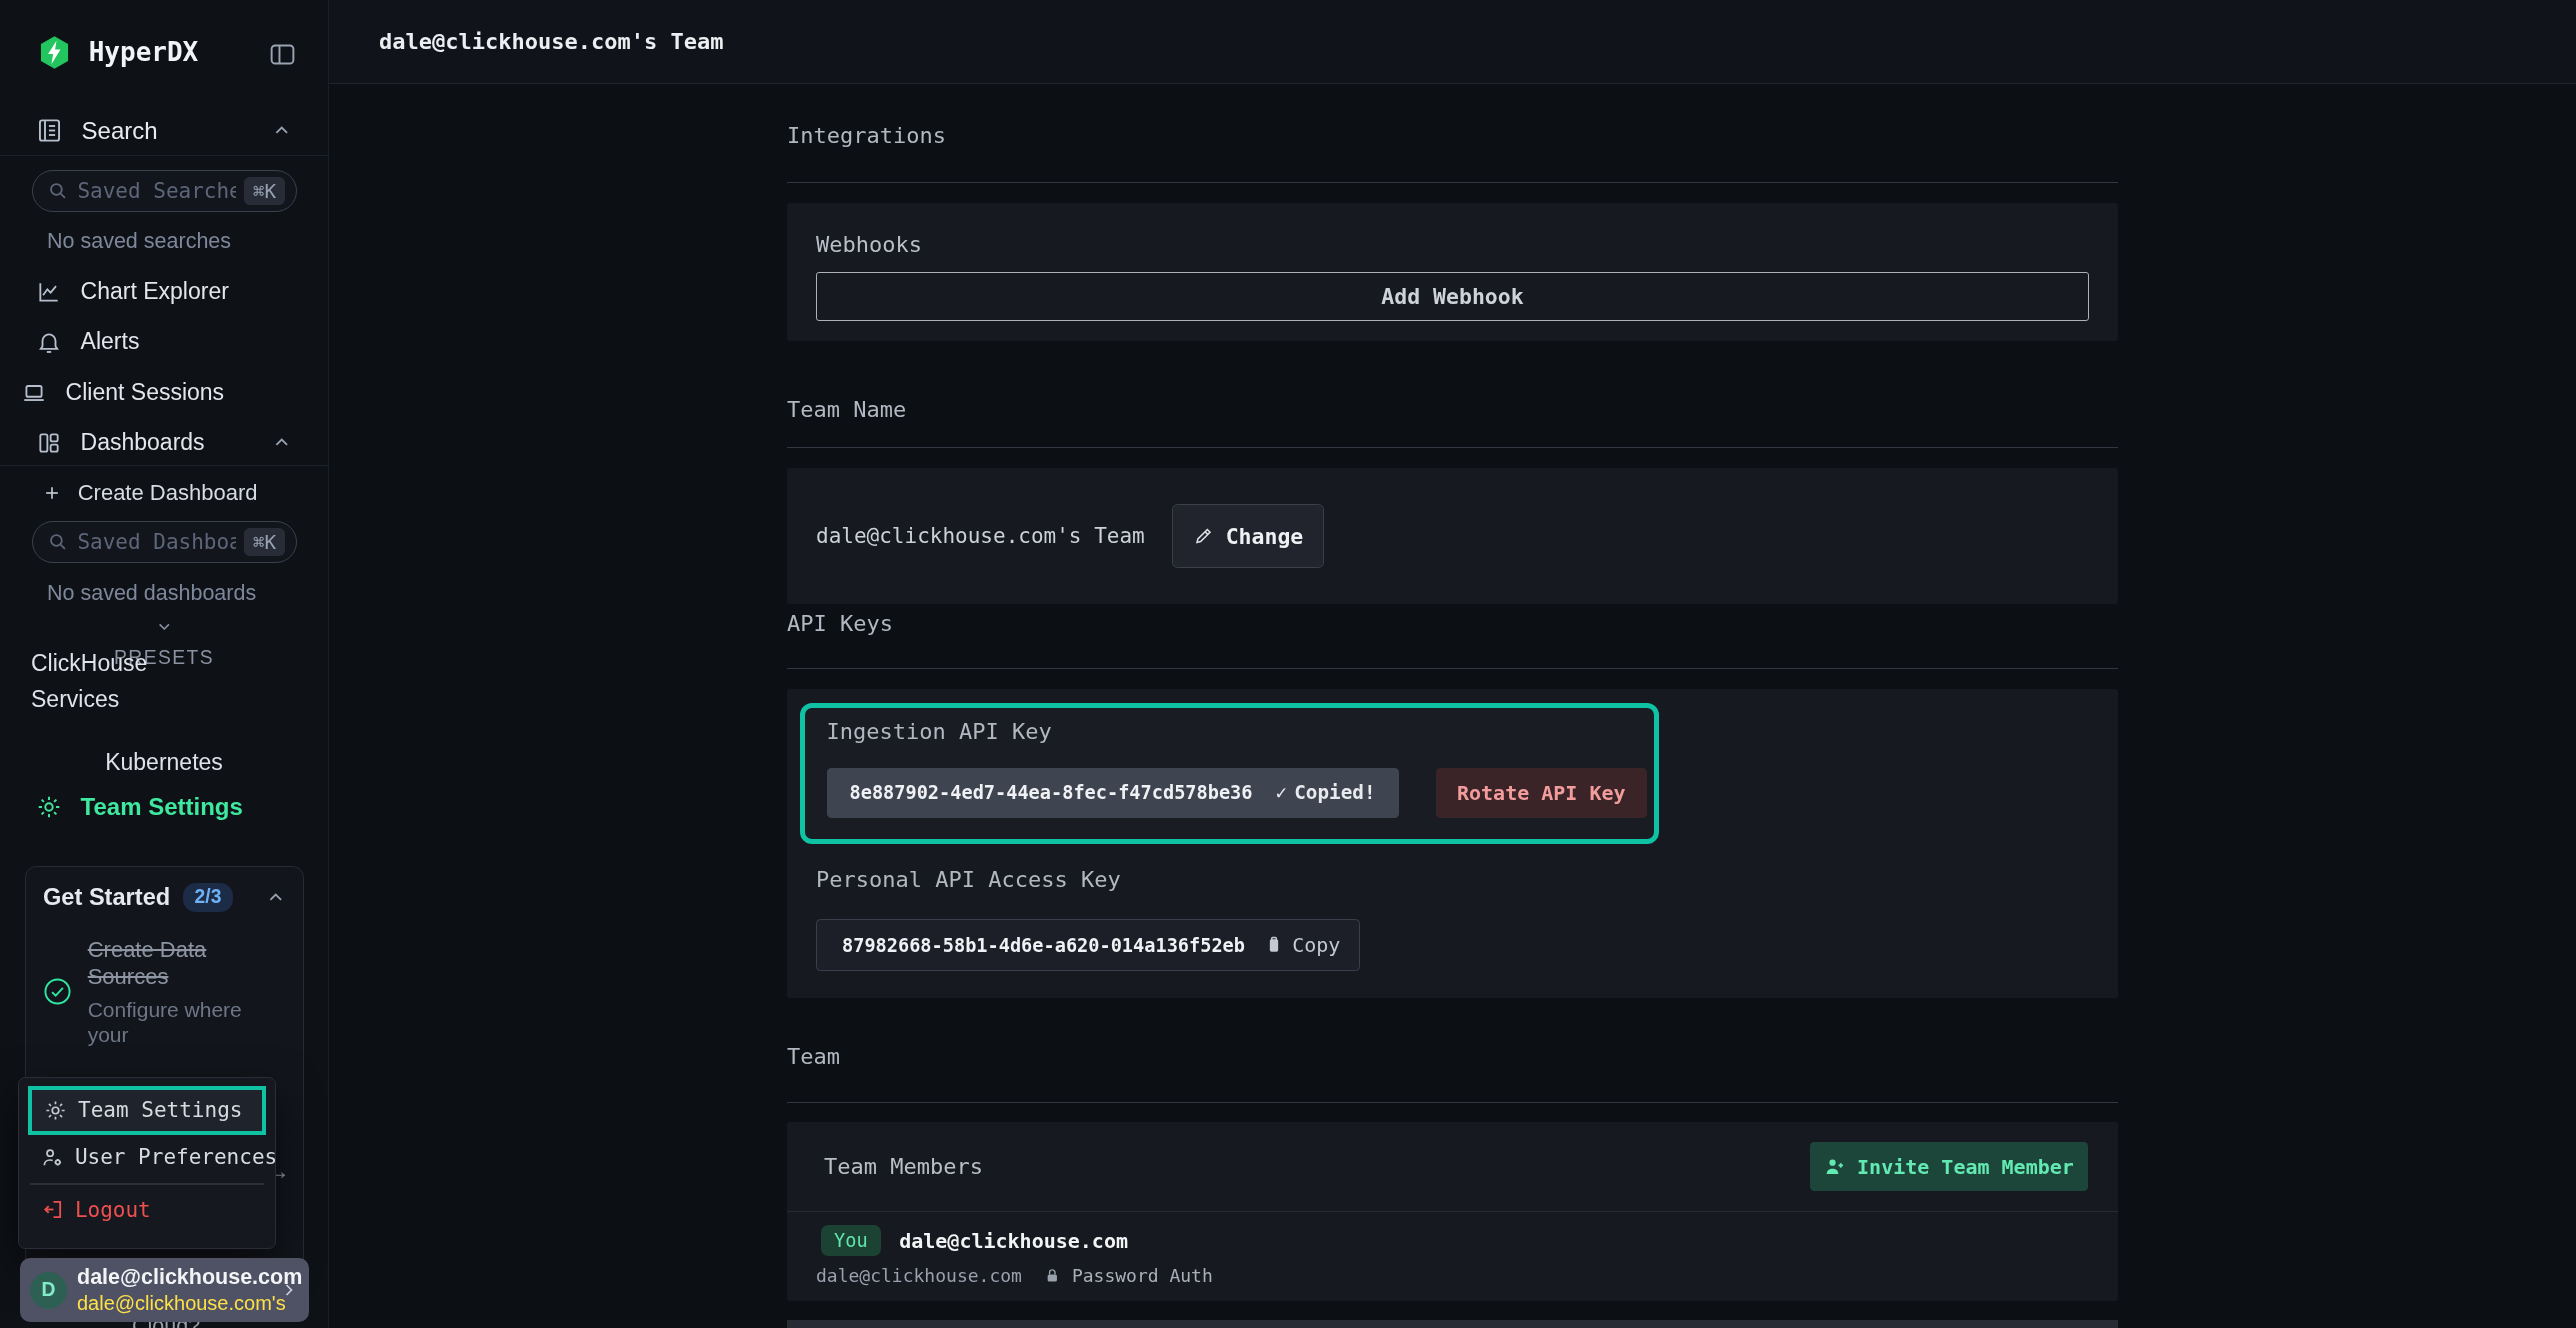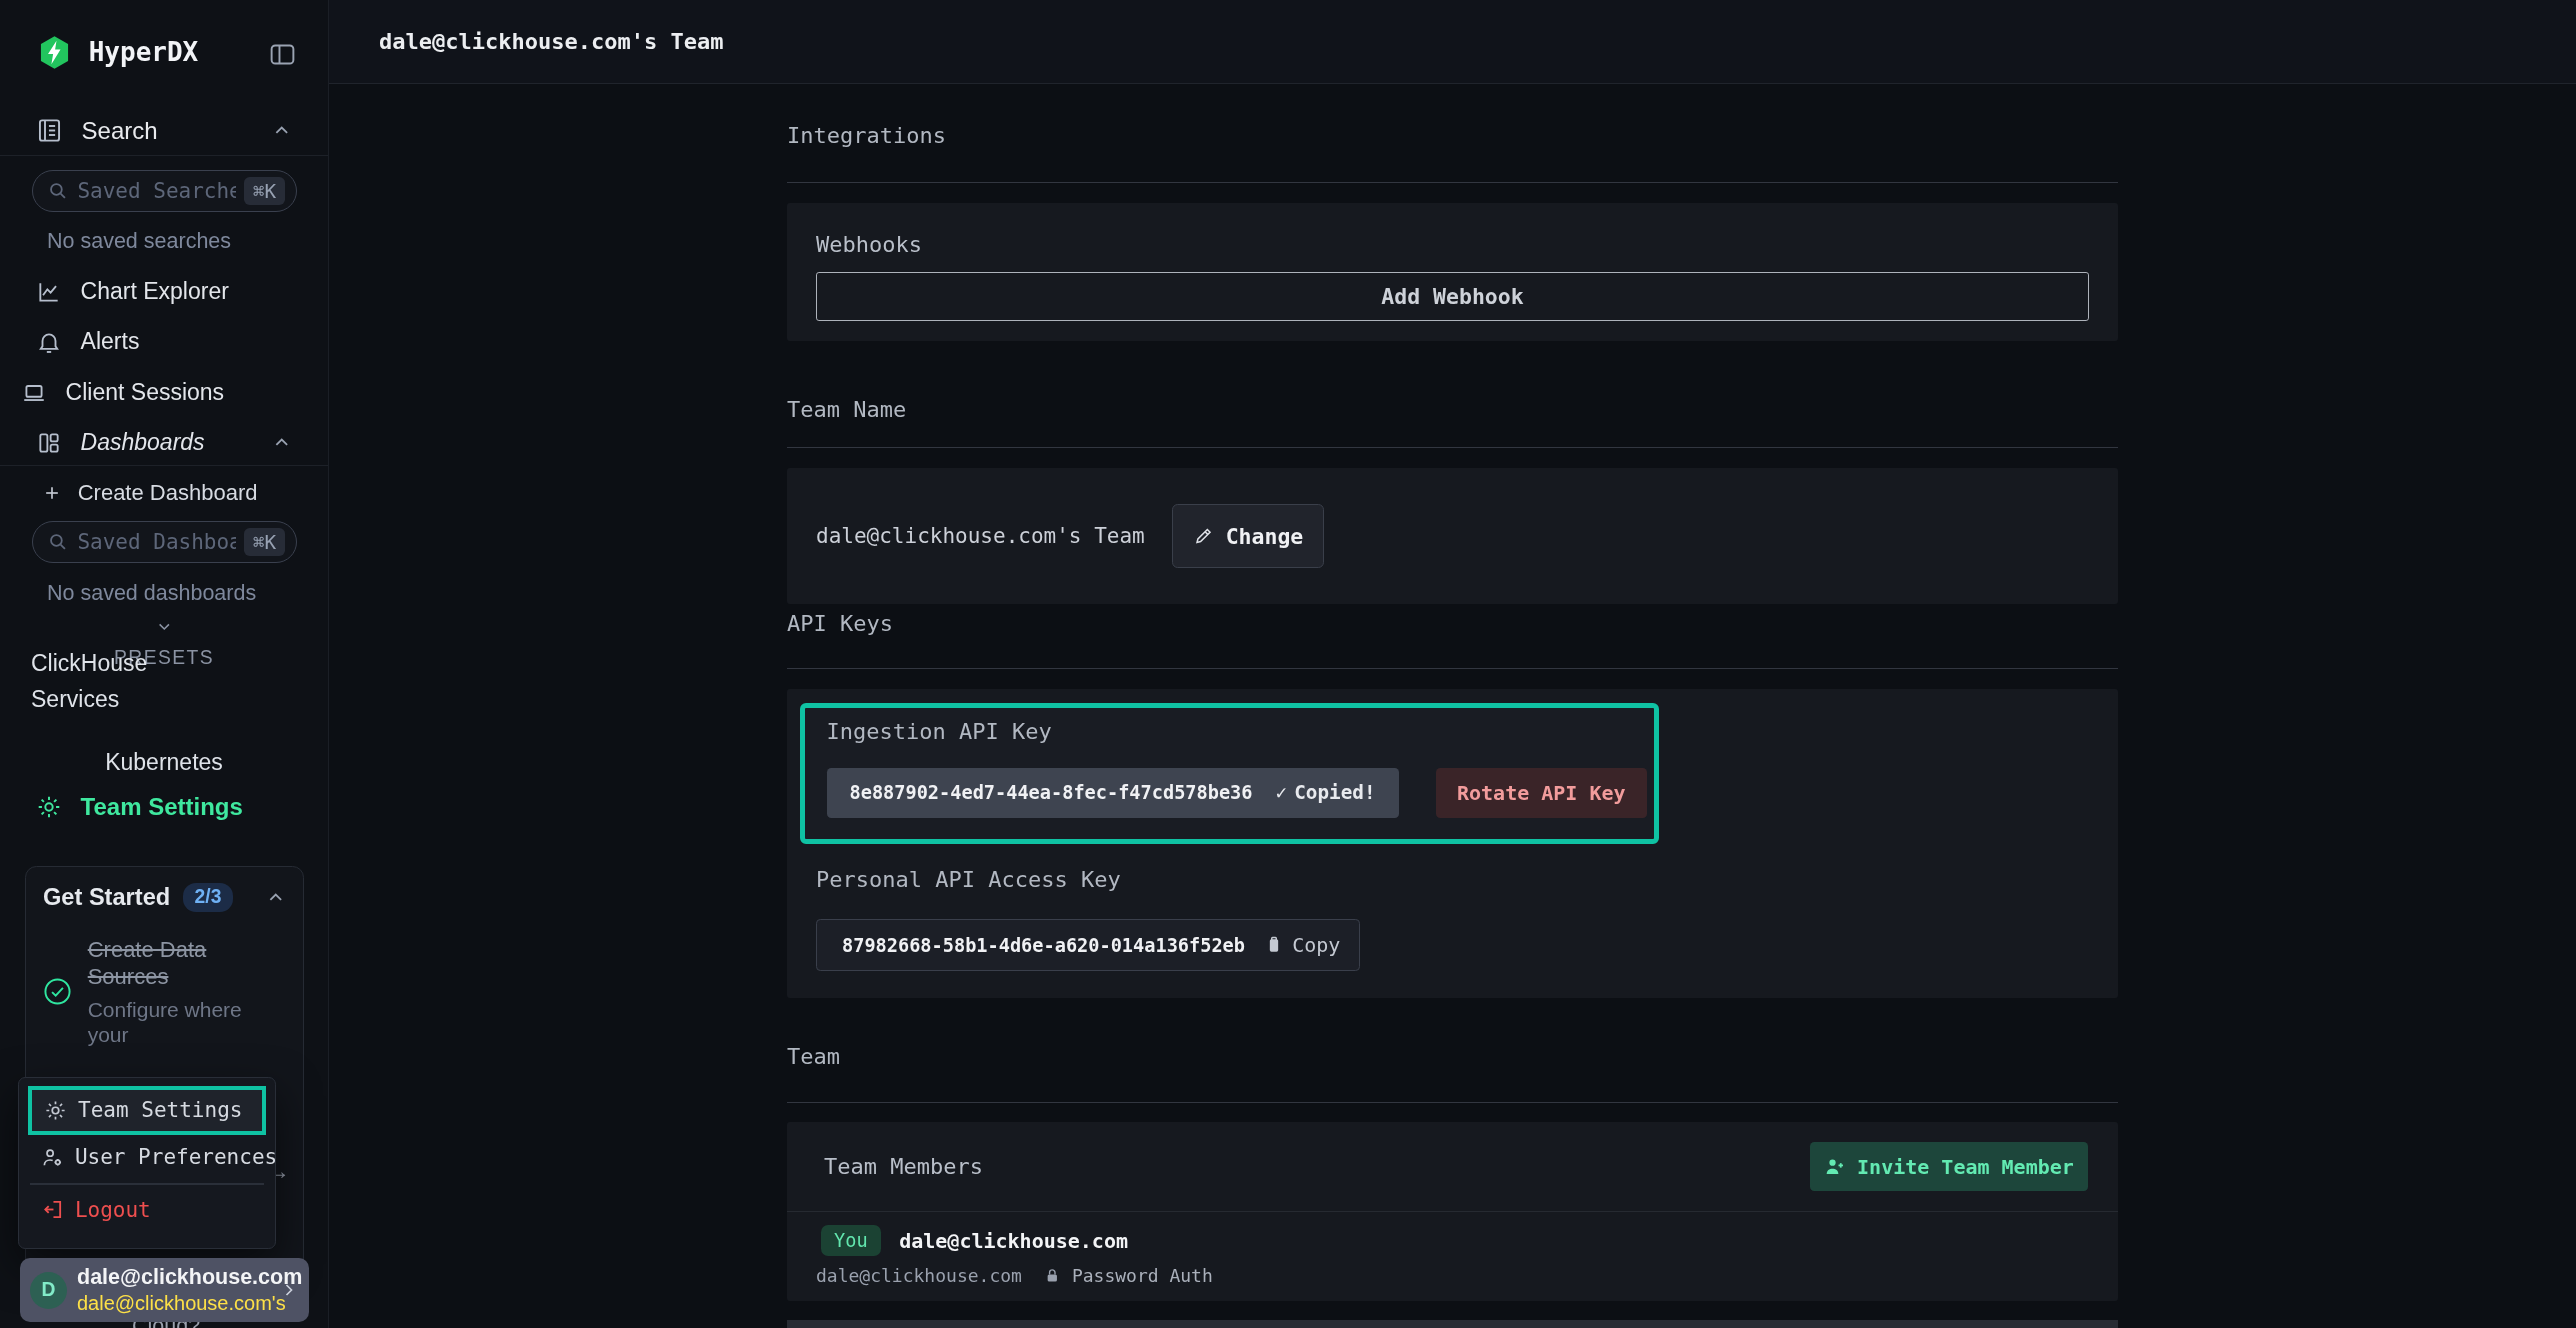--- a/index.html
+++ b/index.html
@@ -90,21 +90,21 @@
                  display:flex; align-items:center; justify-content:center; cursor:pointer; }
 
   .tn-row { position:absolute; inset:0 29px; display:flex; align-items:center; gap:27px; }
   .tn-value { font-family:"DejaVu Sans Mono",monospace; font-size:21px; color:#ccd0d8; }
   .change-btn { height:64px; padding:0 20px; background:#21242c; border:1.4px solid #3a3f4a; border-radius:5.7px;
                 display:flex; align-items:center; gap:11.4px; color:#f0f1f4;
                 font-family:"DejaVu Sans Mono",monospace; font-weight:bold; font-size:21.5px; cursor:pointer; }
   .change-btn .icon { color:#dfe2e8; display:flex; }
 
   .hl-box { position:absolute; left:13px; top:13.6px; width:859px; height:141px;
-            border:5px solid #0fc2a3; border-radius:6px; background:#191c23; }
+            border:5px solid #0fc2a3; border-radius:12px; background:#191c23; }
   .hl-label { position:absolute; left:21.5px; top:11.4px; }
   .key-row { position:absolute; left:21.5px; top:60px; display:flex; gap:37px; }
   .key-pill { width:572px; height:50px; background:#3e4450; border-radius:4.3px;
               display:flex; align-items:center; padding:0 23px; gap:17px; }
   .key-text { font-family:"DejaVu Sans Mono",monospace; font-weight:bold; font-size:18.6px; color:#f0f1f4; white-space:nowrap; }
   .copied { margin-left:auto; display:flex; align-items:center; gap:7.2px; color:#e8eaee;
             font-family:"DejaVu Sans Mono",monospace; font-weight:bold; font-size:19.3px; white-space:nowrap; }
   .rotate-btn { height:50px; padding:0 21.5px; background:#3a2428; border:none; border-radius:4.3px;
                 color:#f29c9c; font-family:"DejaVu Sans Mono",monospace; font-weight:bold; font-size:20px; cursor:pointer; }
   .pill2 { position:absolute; left:29px; top:230px; width:544px; height:52px;
@@ -206,21 +206,21 @@
     </div>
     <div class="srow nav-item" style="top:374px;padding-left:21px;">
       <span class="icon">
         <svg width="26" height="26" viewBox="0 0 24 24" fill="none" stroke="currentColor" stroke-width="1.7">
             <rect x="5" y="5.5" width="14" height="10" rx="1.5"></rect>
             <path d="M3 18.5h18"></path>
           </svg>
       </span>
       <span>Client Sessions</span>
     </div>
-    <div class="srow nav-item" style="top:424px;font-style:italic;">
+    <div class="srow nav-item" style="top:424px;">
       <span class="icon">
         <svg width="26" height="26" viewBox="0 0 24 24" fill="none" stroke="currentColor" stroke-width="1.7">
             <rect x="4" y="4" width="6.5" height="16" rx="1.5"></rect>
             <rect x="13.5" y="4" width="6.5" height="6.5" rx="1.5"></rect>
             <rect x="13.5" y="13.5" width="6.5" height="6.5" rx="1.5"></rect>
           </svg>
       </span>
       <span>Dashboards</span>
       <span class="chev">
         <svg width="21.5" height="21.5" viewBox="0 0 24 24" fill="none" stroke="currentColor" stroke-width="2">

